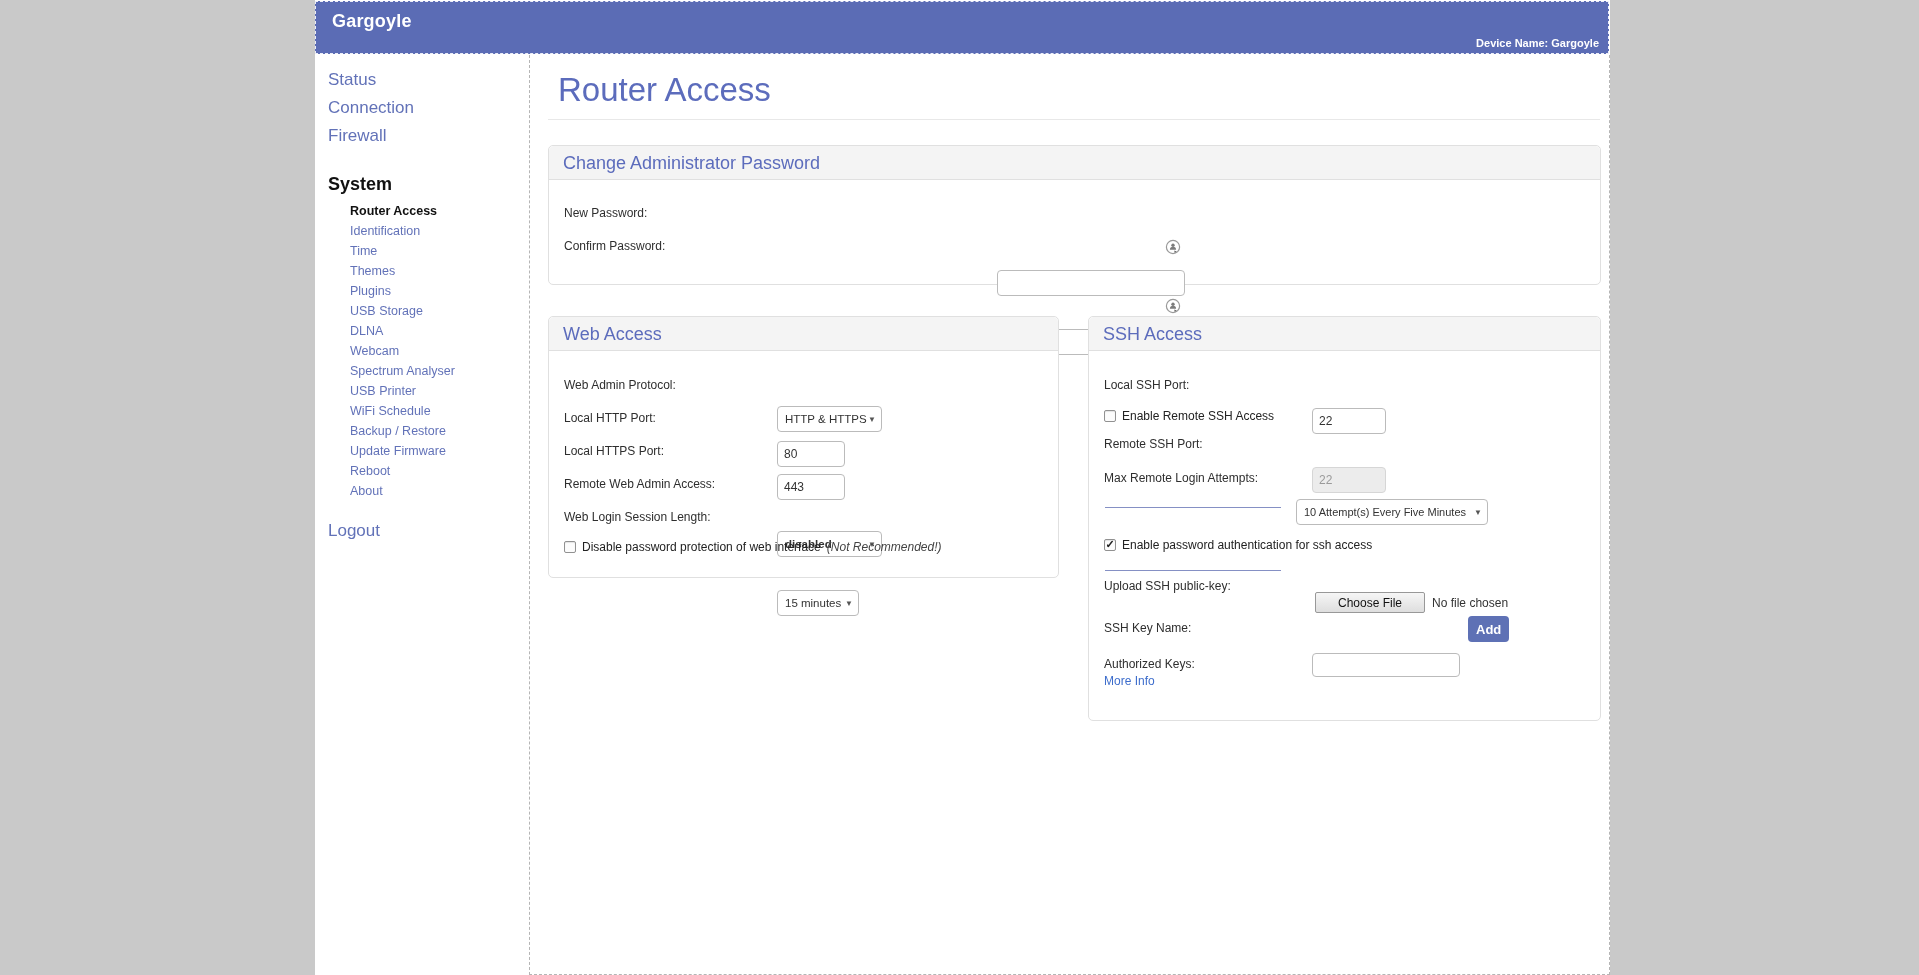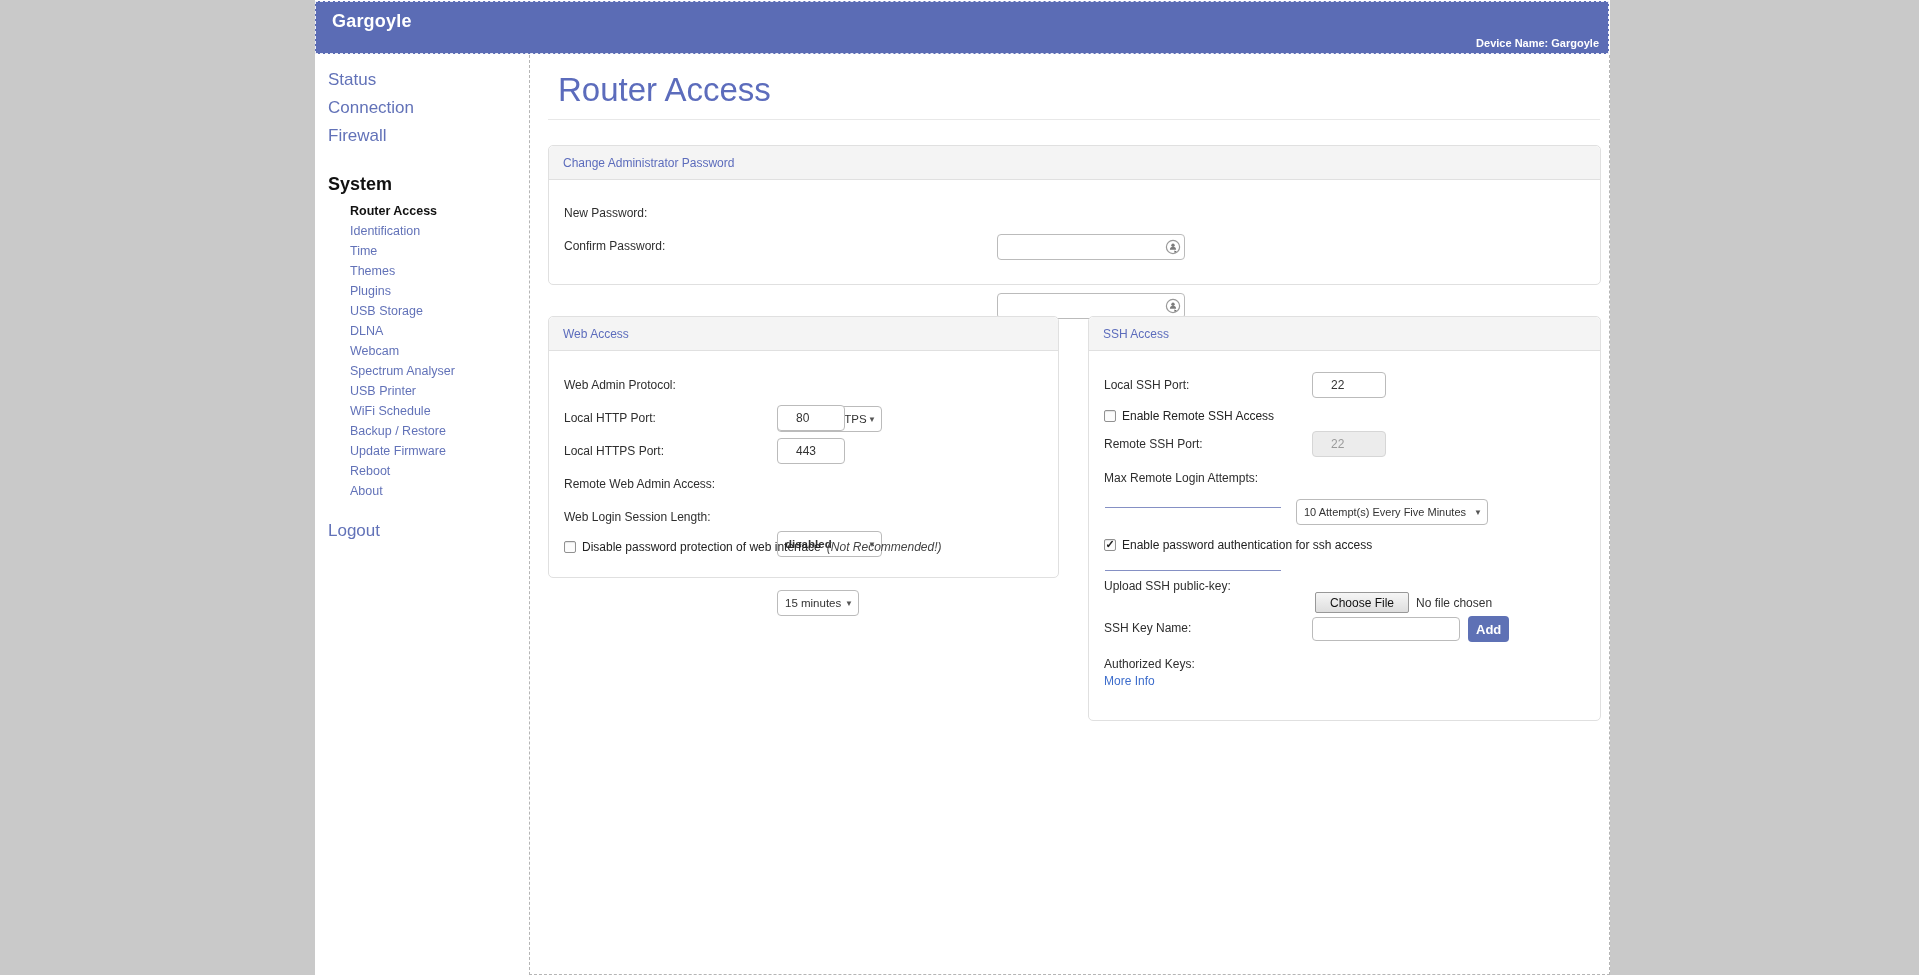--- a/index.html
+++ b/index.html
@@ -25,50 +25,50 @@
 
   
   .main { position:absolute; left:214px; top:55px; width:1081px; bottom:0; background:#fff;
           border-left:1px dashed #b5b5b5; border-right:1px dashed #b5b5b5; border-bottom:1px dashed #b5b5b5;
           padding:14px 9px 0 18px; }
   .page-title { font-size:33px; font-weight:400; color:#5c6cbc; padding:2px 0 10px 10px;
                 border-bottom:1px solid #e8e8e8; }
 
   .panel { border:1px solid #e0e0e0; border-radius:5px; background:#fff; position:relative; }
   .panel-header { background:#f4f4f4; border-bottom:1px solid #e0e0e0; border-radius:5px 5px 0 0;
-                  height:34px; line-height:34px; padding-left:14px; font-size:12px; color:#5c6cbc; }
+                  height:34px; line-height:34px; padding-left:14px; font-size:18px; color:#5c6cbc; }
   .panel-full { width:1053px; }
 
   .row { position:absolute; }
   .lbl { font-size:12px; color:#2e2e2e; line-height:26px; white-space:nowrap; }
 
   input[type=text], input[type=password] {
     height:26px; border:1px solid #bbb; border-radius:4px; font-family:"Liberation Sans",sans-serif;
-    font-size:12px; color:#333; padding:0 18px; background:#fff; outline:none; }
+    font-size:12px; color:#333; padding:0 6px; background:#fff; outline:none;margin-top:36px; }
   input.disabled { background:#ececec; border-color:#d6d6d6; color:#9a9a9a; }
 
   .pw-wrap { position:relative; width:188px; height:26px; }
   .pw-wrap input { width:188px; }
   .pw-icon { position:absolute; right:4px; top:5px; width:16px; height:16px; cursor:pointer; }
 
   .select { position:relative; height:26px; border:1px solid #bbb; border-radius:4px; background:#fff;
             font-size:11.5px; color:#333; line-height:24px; padding:0 18px 0 7px; cursor:pointer; white-space:nowrap; }
   .select .arrow { position:absolute; right:5px; top:1px; font-size:8px; color:#555; line-height:24px; }
 
   .cb-row { display:flex; align-items:center; gap:6px; }
   .cb { width:12px; height:12px; border:1px solid #919191; border-radius:2px; background:#fcfcfc;
         display:inline-flex; align-items:center; justify-content:center; cursor:pointer; flex:0 0 auto;
         box-shadow:inset 0 1px 1px rgba(0,0,0,.10); }
   .cb i { font-style:normal; font-size:11px; font-weight:bold; color:#222; line-height:1; transform:translateY(-1px); }
   .cb-lbl { font-size:12px; color:#222; white-space:nowrap; }
   .cb-note { font-size:12px; color:#444; font-style:italic; margin-left:0; }
 
   .ssh-hr { position:absolute; left:16px; width:176px; height:0; border-top:1px solid #8590c4; }
 
-  .choose-file { height:21px; padding:0 14px; font-family:"Liberation Sans",sans-serif; font-size:12px; color:#111;
+  .choose-file { height:21px; padding:0 22px; font-family:"Liberation Sans",sans-serif; font-size:12px; color:#111;
                  background:linear-gradient(#f6f6f6,#dedede); border:1px solid #989898; border-radius:2px; cursor:pointer; }
   .no-file { font-size:12px; color:#333; margin-left:7px; }
 
   .btn { background:#5e71b5; color:#fff; border:none; border-radius:4px; font-family:"Liberation Sans",sans-serif;
          font-size:13px; font-weight:bold; cursor:pointer; }
   .btn-add { position:absolute; height:26px; padding:0 8px; }
   .btn-main { padding:11px 14px; }
 
   .link { font-size:12px; color:#3d6dcc; cursor:pointer; }
 

